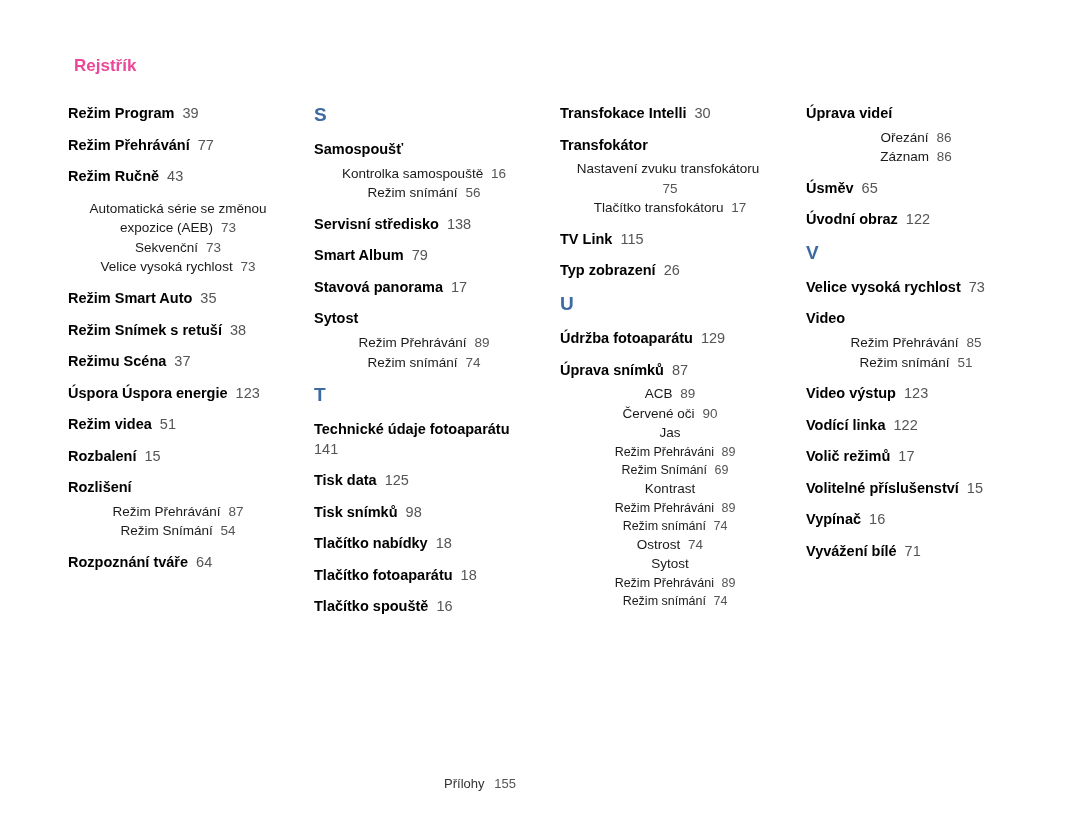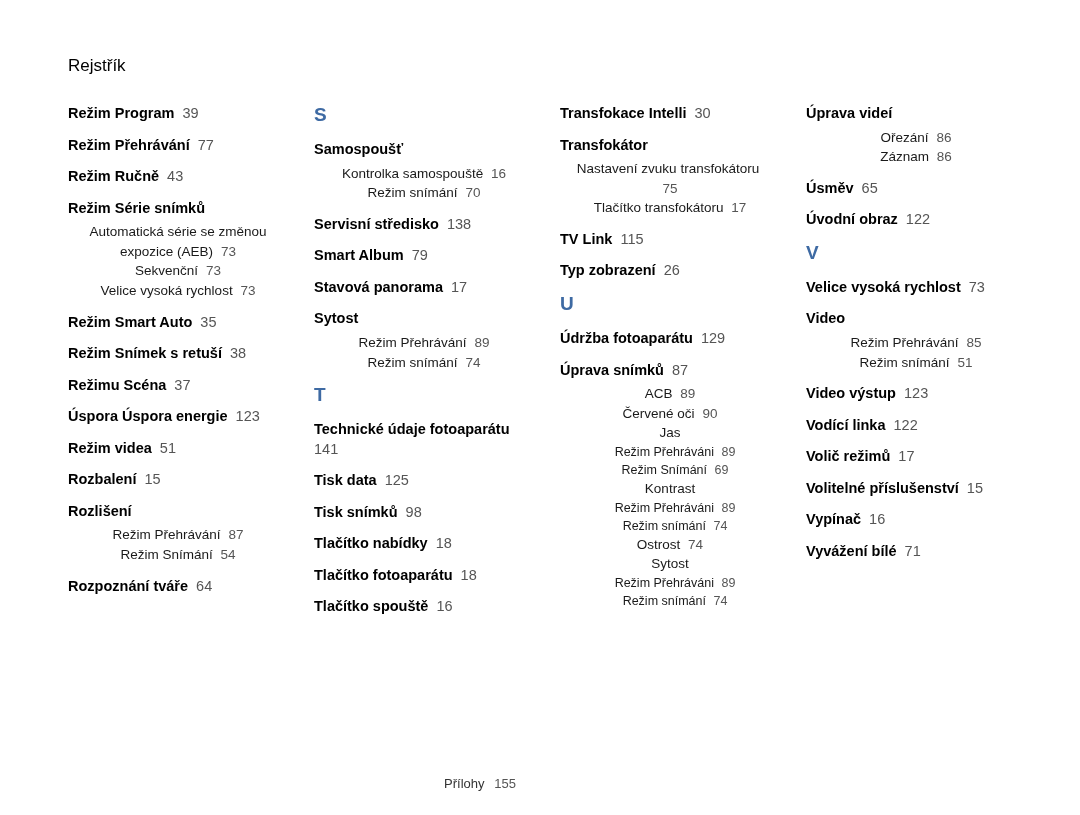--- a/index.html
+++ b/index.html
@@ -8,24 +8,25 @@
     background: #fff;
     color: #000;
     width: 1080px;
     height: 815px;
     position: relative;
   }
   .page {
     padding: 56px 68px 0 68px;
   }
   .header {
-    color: #000000;
+    color: #ec4899;
     font-size: 17px;
     margin-bottom: 28px;
-    font-weight: 400;
+    font-weight: 700;
+    margin-left: 6px;
   }
   .columns {
     display: flex;
     gap: 40px;
   }
   .col {
     flex: 1;
     min-width: 0;
   }
   .letter {
@@ -84,21 +85,20 @@
         <div class="entry">
           <div class="entry-title"><span>Režim Program</span><span class="page-num">  39</span></div>
         </div>
         <div class="entry">
           <div class="entry-title"><span>Režim Přehrávání</span><span class="page-num">  77</span></div>
         </div>
         <div class="entry">
           <div class="entry-title"><span>Režim Ručně</span><span class="page-num">  43</span></div>
         </div>
         <div class="entry">
-          <div class="entry-title"><span>Režim Série snímků</span></div>
           <div class="subs">
             <div class="sub"><span>Automatická série se změnou expozice (AEB)</span><span class="page-num">  73</span></div>
             <div class="sub"><span>Sekvenční</span><span class="page-num">  73</span></div>
             <div class="sub"><span>Velice vysoká rychlost</span><span class="page-num">  73</span></div>
           </div>
         </div>
         <div class="entry">
           <div class="entry-title"><span>Režim Smart Auto</span><span class="page-num">  35</span></div>
         </div>
         <div class="entry">
@@ -126,21 +126,21 @@
         <div class="entry">
           <div class="entry-title"><span>Rozpoznání tváře</span><span class="page-num">  64</span></div>
         </div>
       </div>
       <div class="col">
         <div class="letter first">S</div>
         <div class="entry">
           <div class="entry-title"><span>Samospoušť</span></div>
           <div class="subs">
             <div class="sub"><span>Kontrolka samospouště</span><span class="page-num">  16</span></div>
-            <div class="sub"><span>Režim snímání</span><span class="page-num">  70</span></div>
+            <div class="sub"><span>Režim snímání</span><span class="page-num">  56</span></div>
           </div>
         </div>
         <div class="entry">
           <div class="entry-title"><span>Servisní středisko</span><span class="page-num">  138</span></div>
         </div>
         <div class="entry">
           <div class="entry-title"><span>Smart Album</span><span class="page-num">  79</span></div>
         </div>
         <div class="entry">
           <div class="entry-title"><span>Stavová panorama</span><span class="page-num">  17</span></div>

